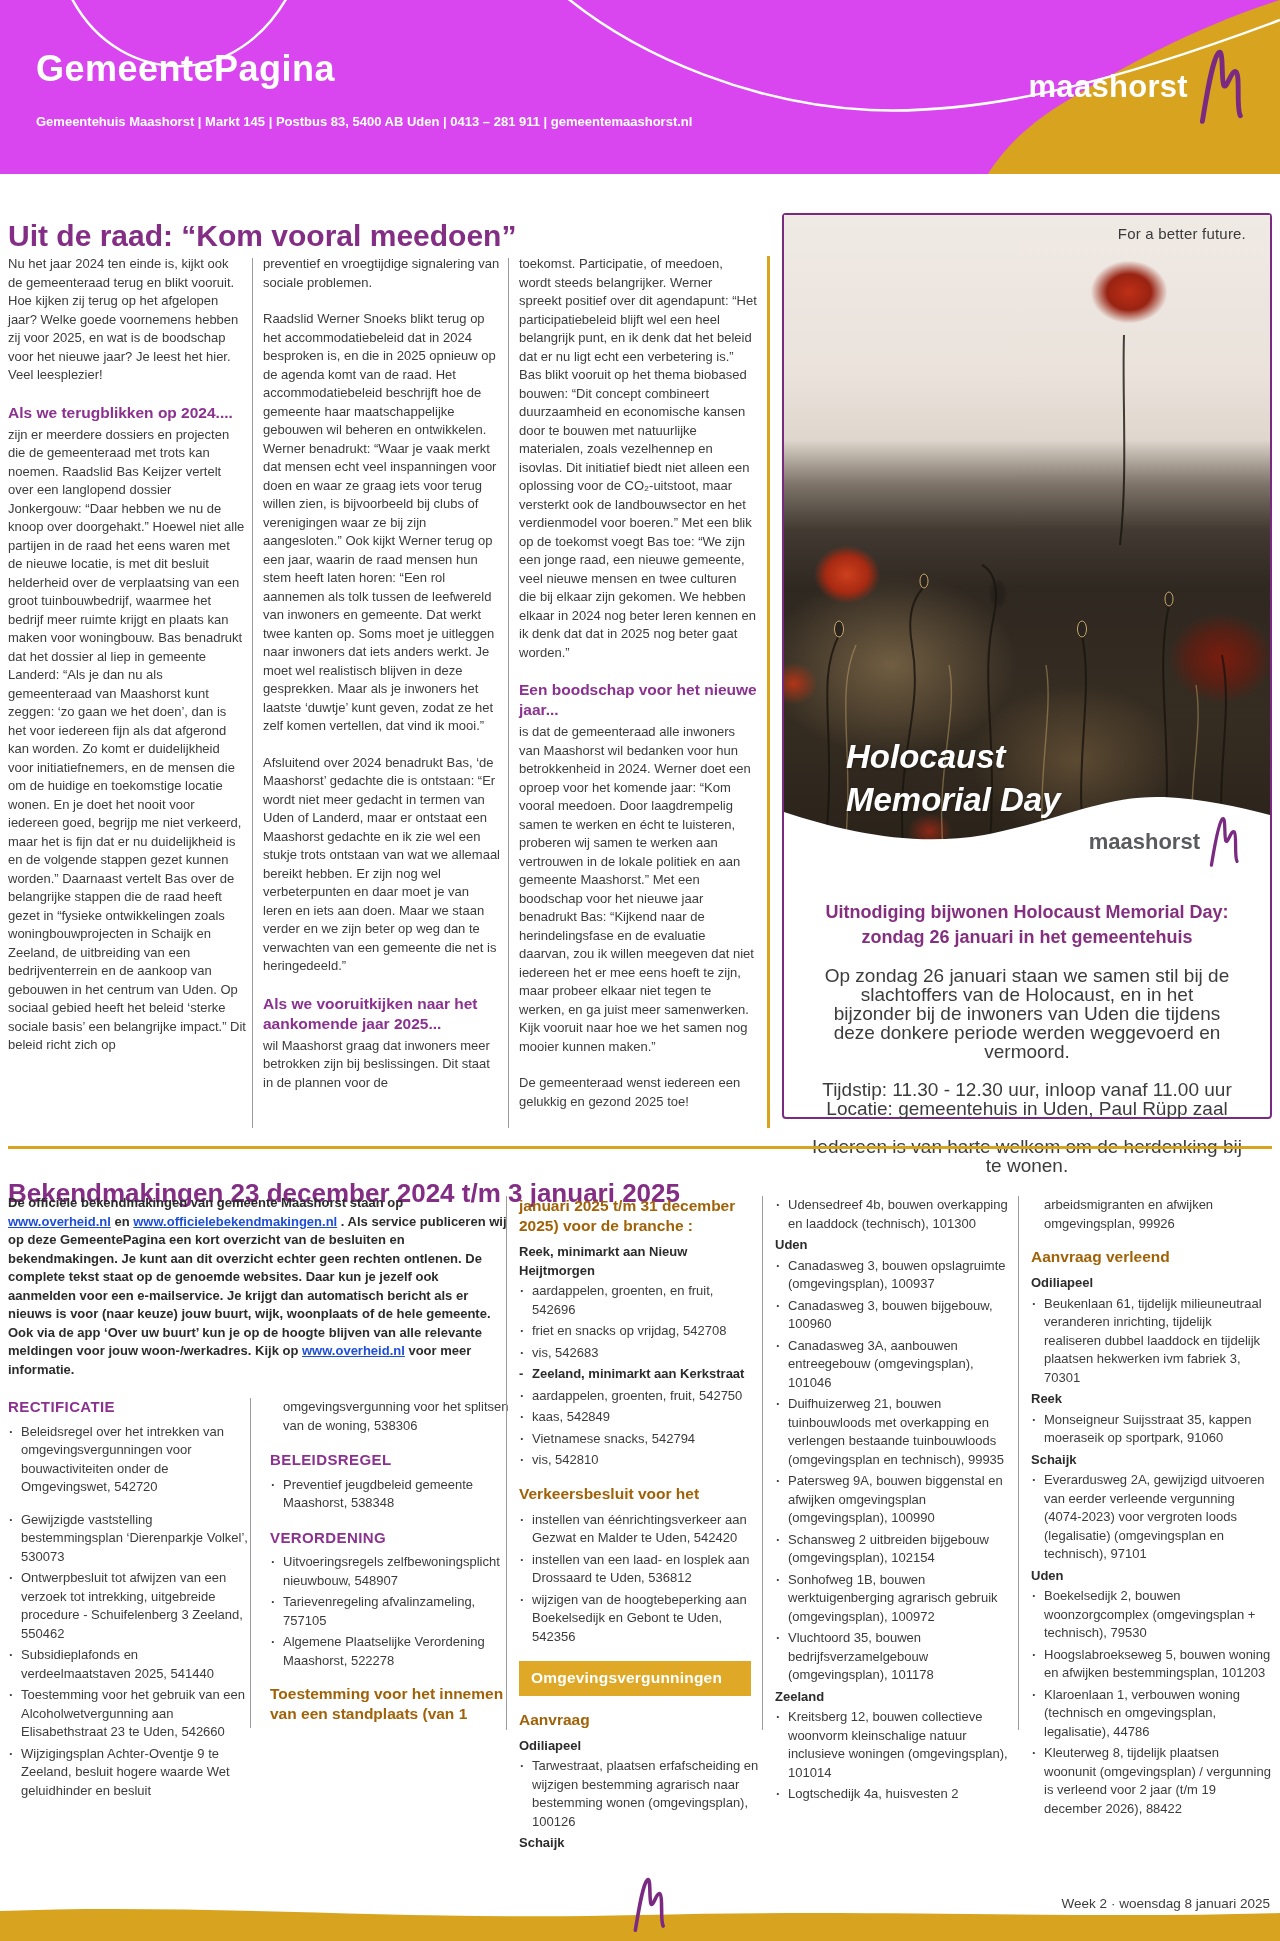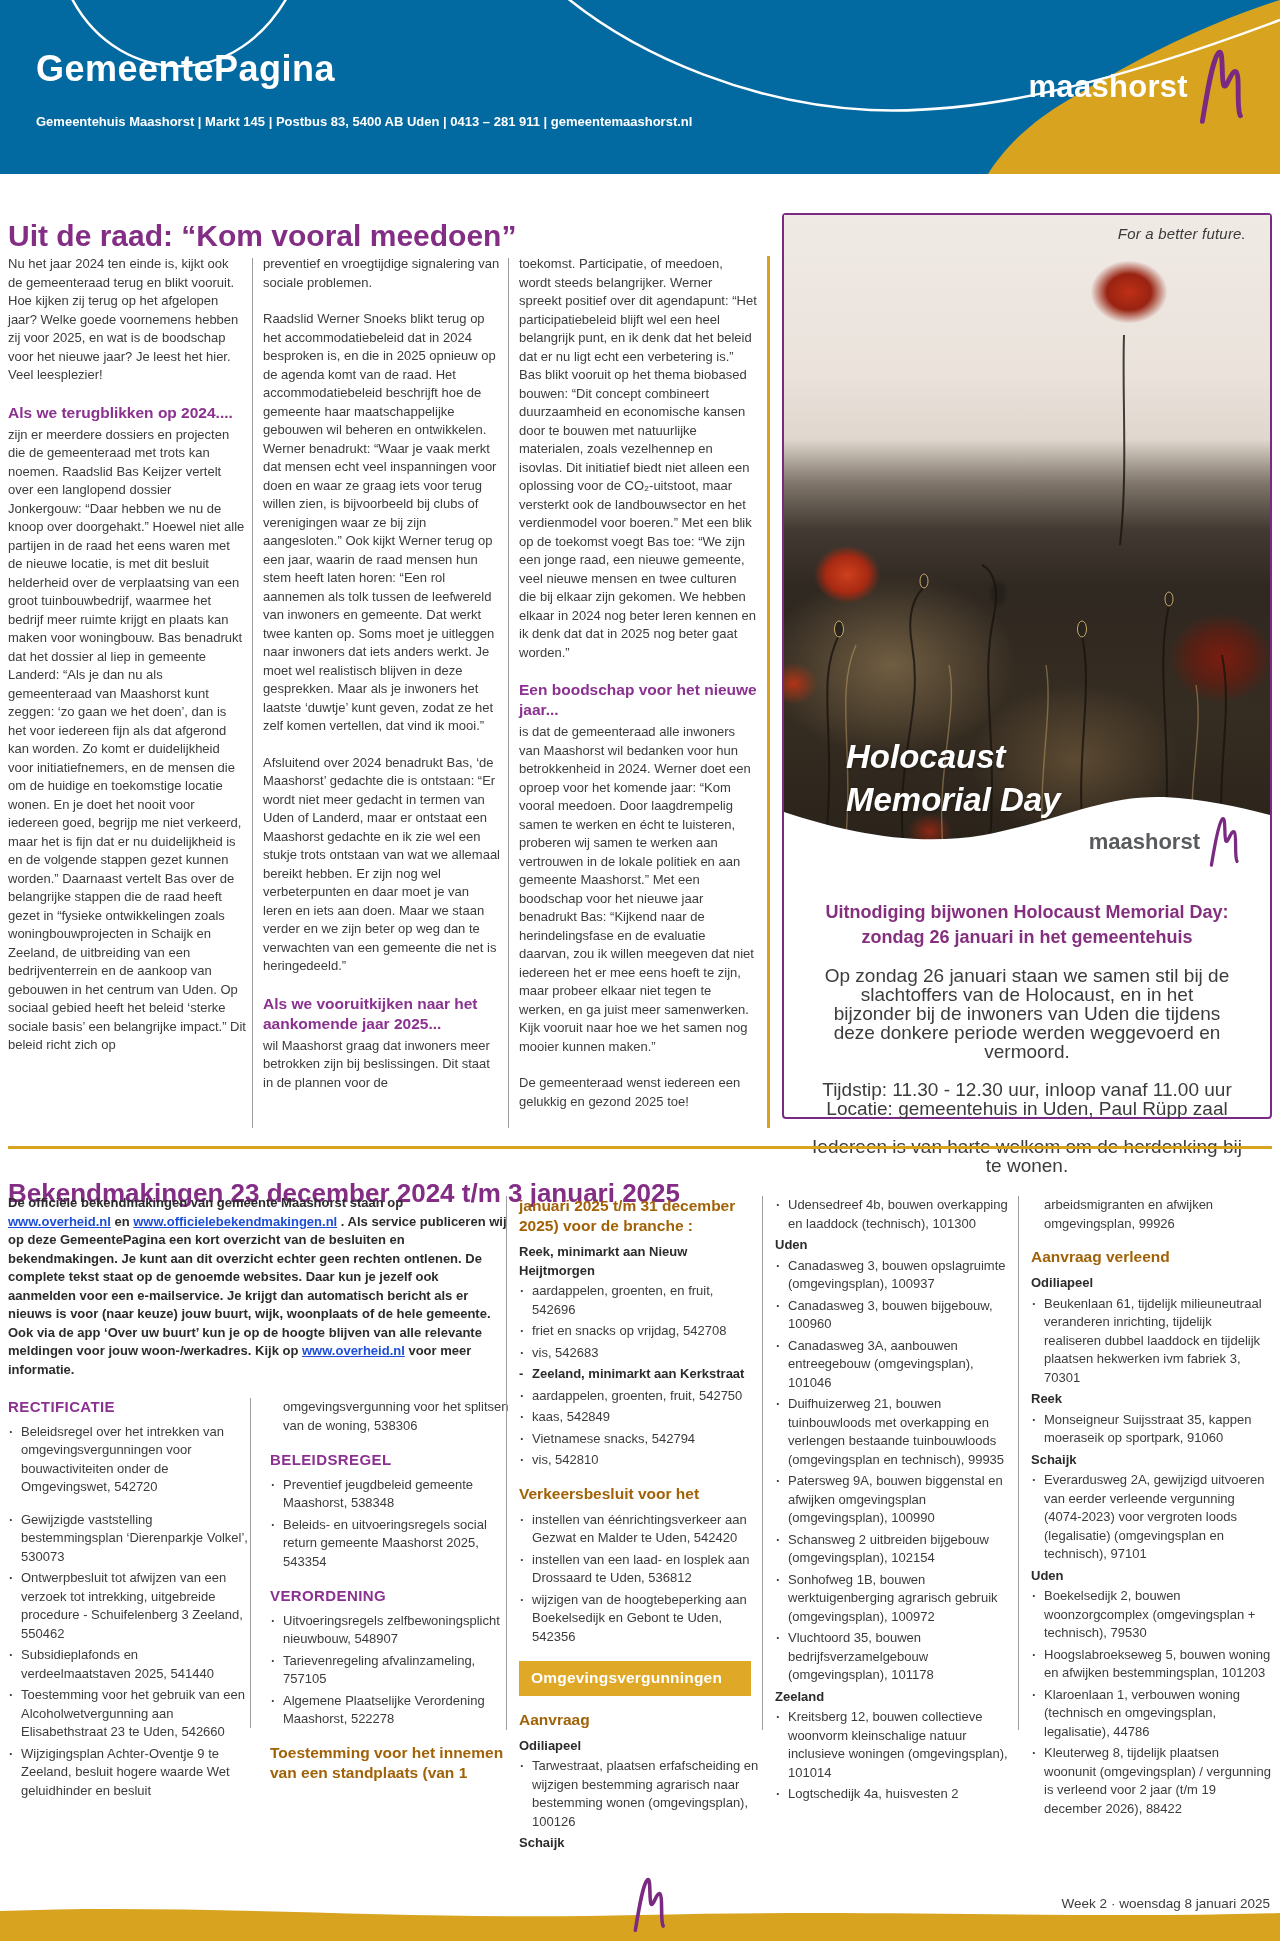--- a/index.html
+++ b/index.html
@@ -1,19 +1,19 @@
 <!DOCTYPE html>
 <html><head>
 <meta charset="utf-8">
 <style>
   html,body{margin:0;padding:0;background:#e8e8e8;}
   .page{position:relative;width:1280px;height:1941px;background:#ffffff;overflow:hidden;margin:0 auto;
         font-family:"Liberation Sans","DejaVu Sans",sans-serif;color:#3c3c3c;}
   
-  .header{position:absolute;left:0;top:0;width:1280px;height:174px;background:#0369a1;}
+  .header{position:absolute;left:0;top:0;width:1280px;height:174px;background:#d946ef;}
   .header svg.deco{position:absolute;left:0;top:0;}
   .header-title{position:absolute;left:36px;top:48px;font-size:36px;font-weight:bold;color:#fff;letter-spacing:.5px;}
   .header-sub{position:absolute;left:36px;top:114px;font-size:13px;font-weight:bold;color:#fff;}
   .header-logo{position:absolute;right:30px;top:44px;display:flex;align-items:center;gap:4px;}
   .header-logo .txt{color:#fff;font-size:31px;font-weight:bold;letter-spacing:.3px;}
   .mlogo{color:#7b2a82;}
   .header-logo .mlogo{color:#7b2a82;}
   
   .art-title{position:absolute;left:8px;top:194px;font-size:30px;font-weight:bold;color:#832d85;}
   .acol{position:absolute;top:255px;width:238px;font-size:13px;line-height:18.5px;}
@@ -32,21 +32,21 @@
       radial-gradient(46px 40px at 13% 56%, #cd401d 0%, #a82a12 45%, rgba(150,40,18,0) 72%),
       radial-gradient(34px 30px at 2% 73%, #b23416 0%, rgba(140,40,18,0) 70%),
       radial-gradient(70px 60px at 90% 69%, rgba(125,28,14,.95) 0%, rgba(110,25,12,.6) 45%, rgba(90,20,10,0) 75%),
       radial-gradient(30px 24px at 30% 96%, rgba(150,40,20,.9), rgba(120,30,15,0) 75%),
       radial-gradient(10px 16px at 44% 59%, #27211b 0%, #27211b 55%, rgba(39,33,27,0) 100%),
       radial-gradient(180px 130px at 22% 70%, rgba(205,170,115,.4), rgba(205,170,115,0) 70%),
       radial-gradient(150px 110px at 60% 85%, rgba(190,150,95,.3), rgba(190,150,95,0) 70%),
       linear-gradient(to bottom, rgba(0,0,0,0) 35%, rgba(96,86,76,.75) 42%, rgba(60,52,44,.95) 49%, rgba(44,37,30,.97) 58%, rgba(52,43,32,.95) 78%, rgba(40,33,25,.97) 100%),
       linear-gradient(to bottom, #f0eae5 0%, #eae2db 25%, #dcd3c9 38%, #c9bfb2 48%, #8a7c6c 60%, #5d5143 75%, #4a3e31 100%);}
   .stems{position:absolute;left:0;top:0;}
-  .tagline{position:absolute;top:10px;right:24px;font-size:15px;font-style:italic;color:#3a3a3a;letter-spacing:.2px;}
+  .tagline{position:absolute;top:10px;right:24px;font-size:15px;color:#3a3a3a;letter-spacing:.2px;}
   .img-title{position:absolute;left:62px;top:520px;color:#fff;font-size:33px;font-weight:bold;font-style:italic;line-height:43px;text-shadow:0 1px 3px rgba(0,0,0,.35);}
   .wave{position:absolute;left:0;bottom:0;}
   .panel-logo{position:absolute;top:598px;right:26px;display:flex;align-items:center;gap:4px;}
   .panel-logo .txt{color:#5a5b5e;font-size:22px;font-weight:bold;}
   .panel-body{position:absolute;top:685px;left:18px;right:18px;text-align:center;}
   .panel-h{color:#84307f;font-size:18px;font-weight:bold;line-height:25px;}
   .panel-body p{font-size:19px;line-height:19px;color:#3c3c3c;margin:0;}
   .panel-p1{margin:16px auto 0 !important;max-width:410px;}
   .panel-ptime{margin-top:19px !important;}
   .panel-p3{margin-top:19px !important;}
@@ -246,21 +246,20 @@
 
   </div>
   <div class="bcol bc2">
 
       <div class="blk" data-type="cont">omgevingsvergunning voor het splitsen van de woning, 538306</div>
 
       <div class="blk" data-type="h">BELEIDSREGEL</div>
 
       <div class="blk" data-type="li">Preventief jeugdbeleid gemeente Maashorst, 538348</div>
 
-      <div class="blk" data-type="li">Beleids- en uitvoeringsregels social return gemeente Maashorst 2025, 543354</div>
 
       <div class="blk" data-type="h">VERORDENING</div>
 
       <div class="blk" data-type="li">Uitvoeringsregels zelfbewoningsplicht nieuwbouw, 548907</div>
 
       <div class="blk" data-type="li">Tarievenregeling afvalinzameling, 757105</div>
 
       <div class="blk" data-type="li">Algemene Plaatselijke Verordening Maashorst, 522278</div>
 
       <div class="blk" data-type="h2">Toestemming voor het innemen van een standplaats (van 1</div>

